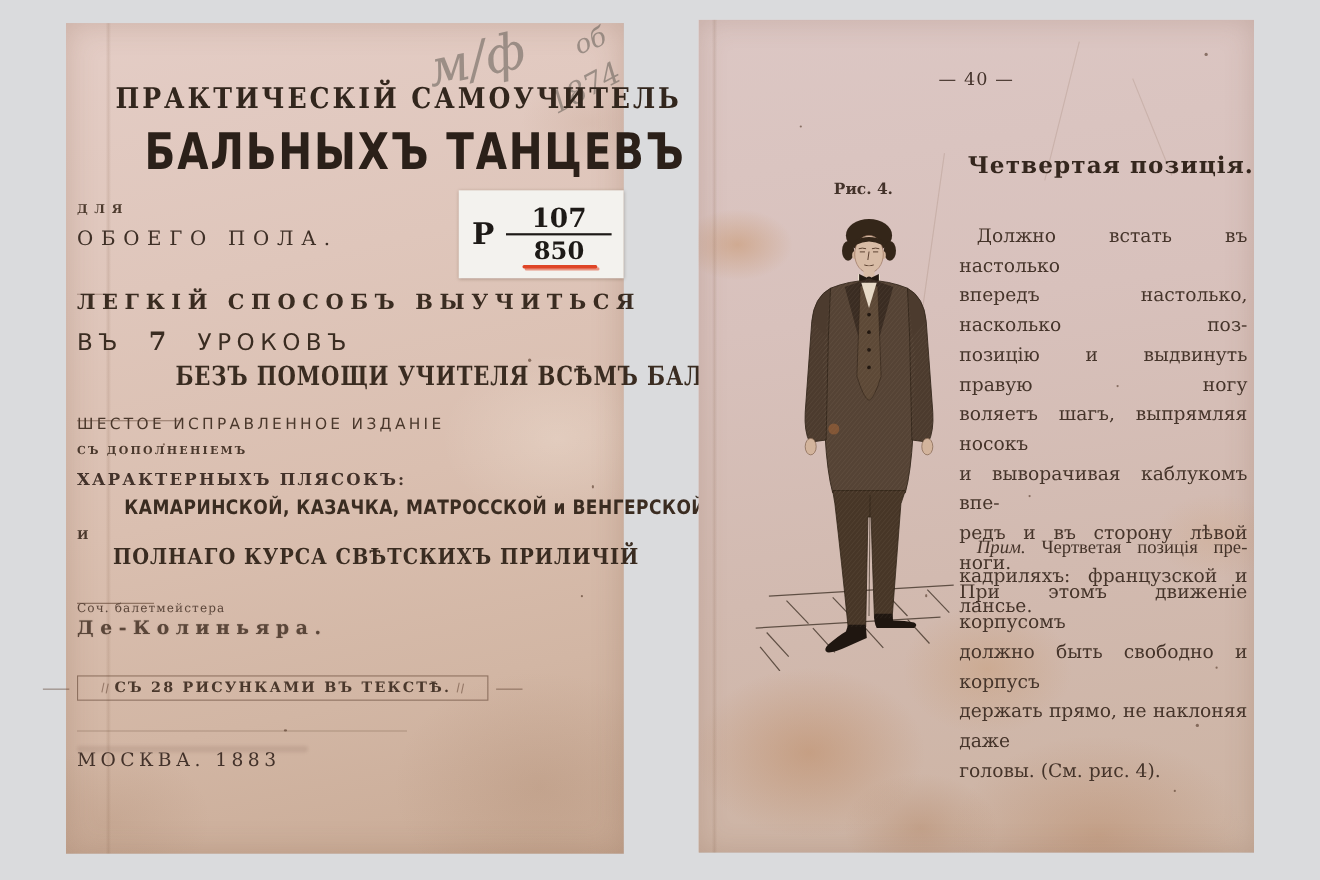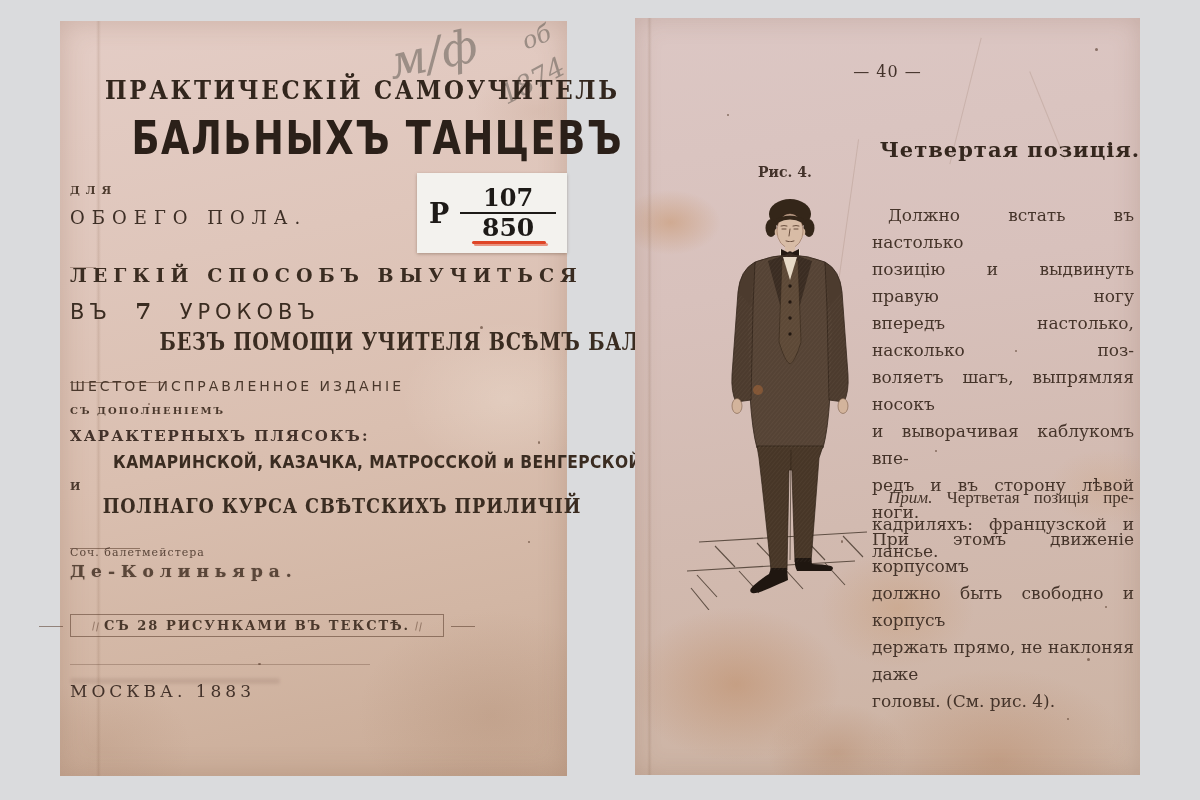--- a/index.html
+++ b/index.html
@@ -82,21 +82,21 @@
   .hw2{left:462px;top:2px;font-size:24px;transform:rotate(-22deg);}
   .hw3{left:438px;top:44px;font-size:27px;transform:rotate(-28deg);}
 
   
   .sticker{position:absolute;left:357px;top:152px;width:150px;height:80px;background:#f3f2ee;
            box-shadow:0 1px 3px rgba(70,45,30,.35);display:flex;align-items:center;}
   .sticker .letter{font-size:27px;font-weight:bold;color:#1d1a17;margin:0 0 0 12px;}
   .fraction{flex:1;text-align:center;font-family:"DejaVu Serif",serif;color:#1d1a17;}
   .fraction .num{display:block;font-size:24px;font-weight:bold;line-height:26px;}
   .fraction .bar{display:block;width:96px;height:2px;background:#1d1a17;margin:1px auto;}
-  .fraction .den{display:inline-block;font-size:25px;font-weight:bold;line-height:26px;position:relative;text-align:center;}
+  .fraction .den{display:inline-block;font-size:22px;font-weight:bold;line-height:26px;position:relative;text-align:center;}
   .fraction .den::after{content:"";position:absolute;left:-10px;right:-12px;bottom:-3px;height:3px;
            background:#df4526;border-radius:2px;box-shadow:2px 2px 0 rgba(223,69,38,.55);}
 
   
   .pagenum{position:absolute;left:0;right:0;top:44px;text-align:center;font-size:16px;
            letter-spacing:1px;color:#43322a;}
   .heading{position:absolute;left:60px;right:0;top:119px;text-align:right;font-size:21px;
            font-weight:bold;letter-spacing:1px;color:#35271e;}
   .figcap{position:absolute;left:123px;top:146px;font-size:14px;font-weight:bold;color:#43322a;}
   .figure{position:absolute;left:50px;top:172px;width:185px;height:420px;}
@@ -255,22 +255,22 @@
         <path d="M70,72 Q105,58 140,72 L147,135 L145,205 Q143,240 138,258 L72,258 Q67,240 65,205 L63,135 Z"></path>
         <path d="M53,102 L47,185 Q46,202 51,212 L66,210 L68,118 Z"></path>
         <path d="M157,102 L163,185 Q164,202 159,212 L144,210 L142,118 Z"></path>
         <path d="M72,256 L138,256 L134,268 Q130,320 126,372 L110,372 Q108,320 107,280 L104,280 Q103,330 102,380 L86,380 Q80,320 74,268 Z"></path>
       </g>
       <circle cx="73" cy="200" r="5" fill="#b06a38" opacity="0.5"></circle>
     </svg>
 
     <div class="col para">
         <div class="tline">Должно встать въ настолько</div>
+        <div class="tline">впередъ настолько, насколько поз-</div>
         <div class="tline">позицію и выдвинуть правую ногу</div>
-        <div class="tline">впередъ настолько, насколько поз-</div>
         <div class="tline">воляетъ шагъ, выпрямляя носокъ</div>
         <div class="tline">и выворачивая каблукомъ впе-</div>
         <div class="tline">редъ и въ сторону лѣвой ноги.</div>
         <div class="tline">При этомъ движеніе корпусомъ</div>
         <div class="tline">должно быть свободно и корпусъ</div>
         <div class="tline">держать прямо, не наклоняя даже</div>
         <div class="tline">головы. (См. рис. 4).</div>
       </div>
 
     <div class="col note">

